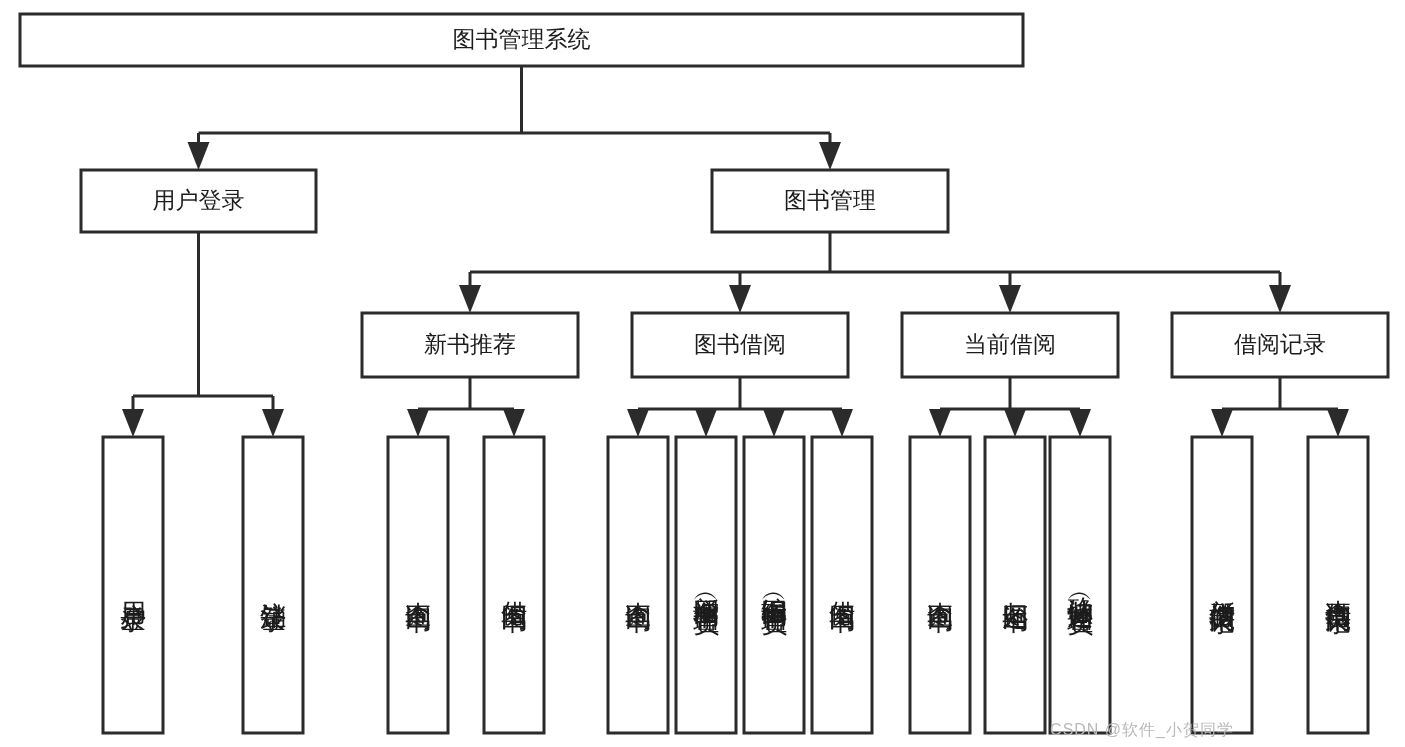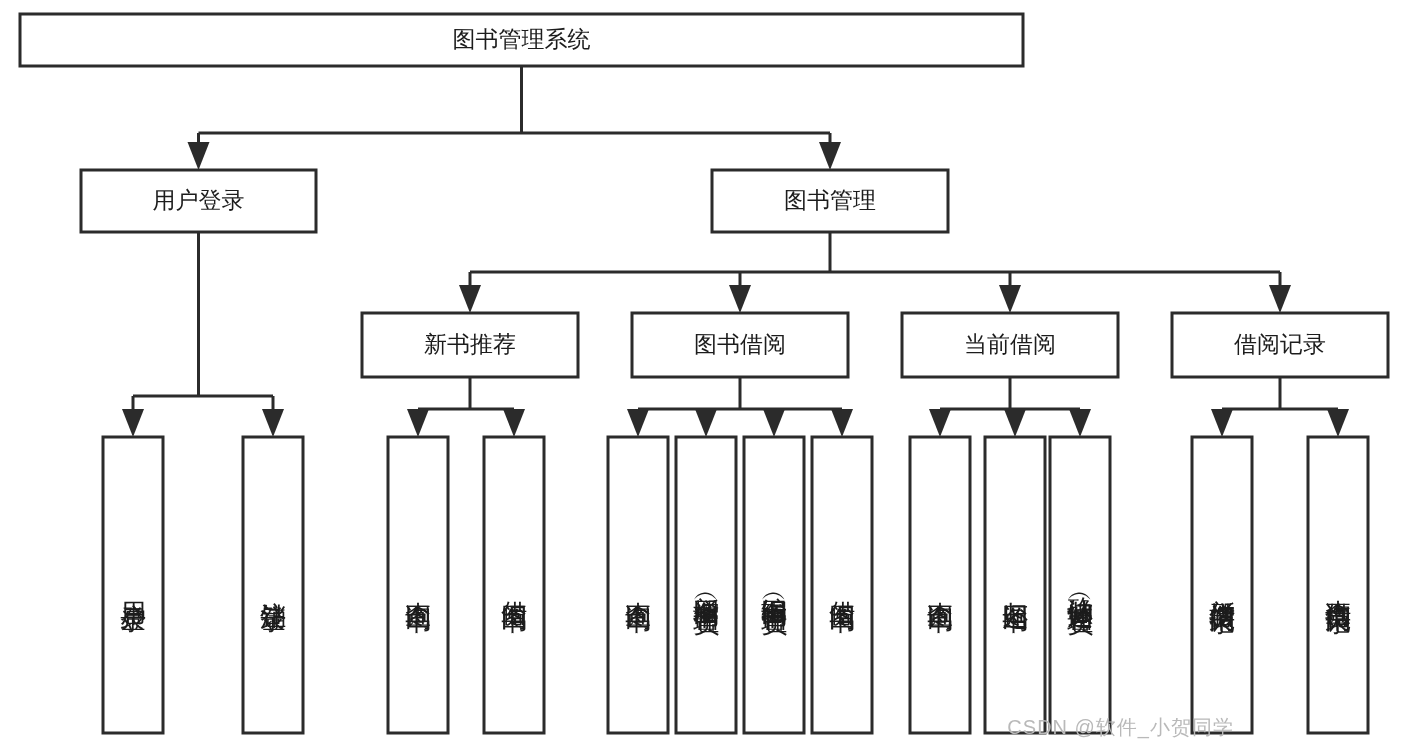--- a/index.html
+++ b/index.html
@@ -64,21 +64,21 @@
     line-height: 1.05;
     letter-spacing: 2px;
     color: #1c1c1c;
     white-space: nowrap;
   }
   .watermark {
     position: absolute;
     right: 8px;
     bottom: 6px;
     font-family: "Liberation Sans", "DejaVu Sans", sans-serif;
-    font-size: 20px;
+    font-size: 16px;
     color: #b9b9b9;
     letter-spacing: 1px;
     white-space: nowrap;
   }
 </style>
 </head>
 <body>
 
 <div id="diagram-root">
 

